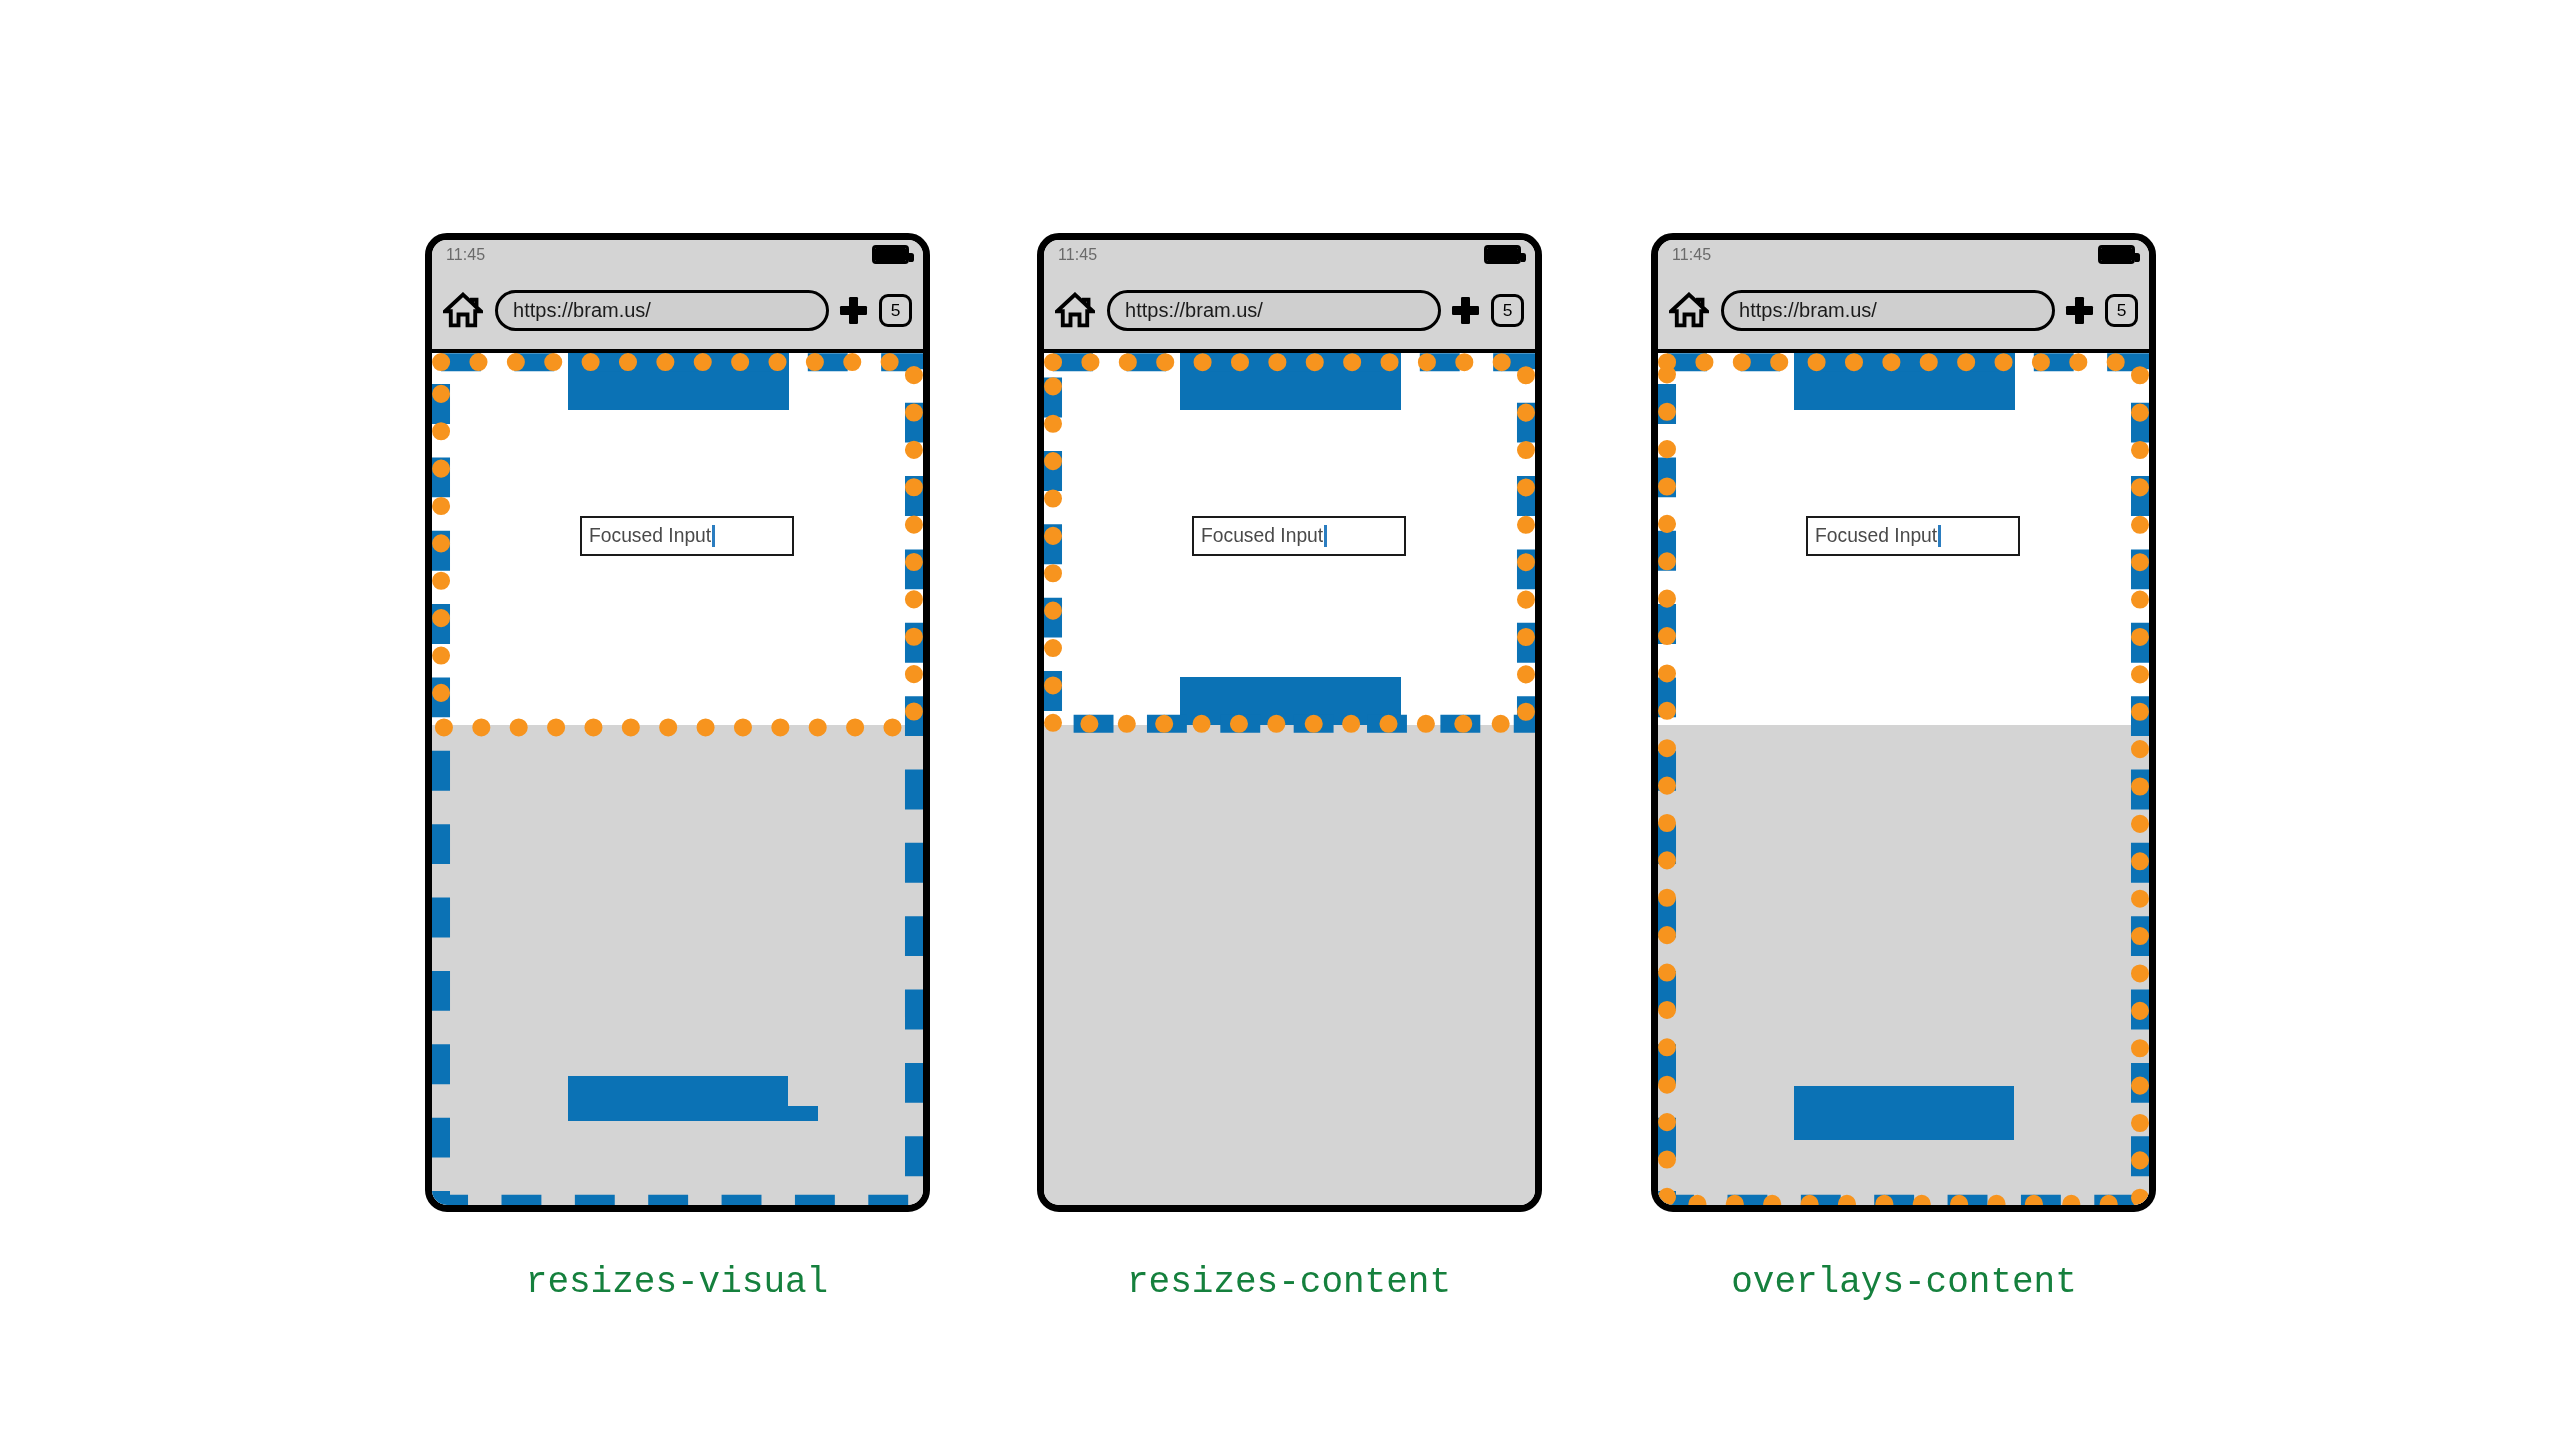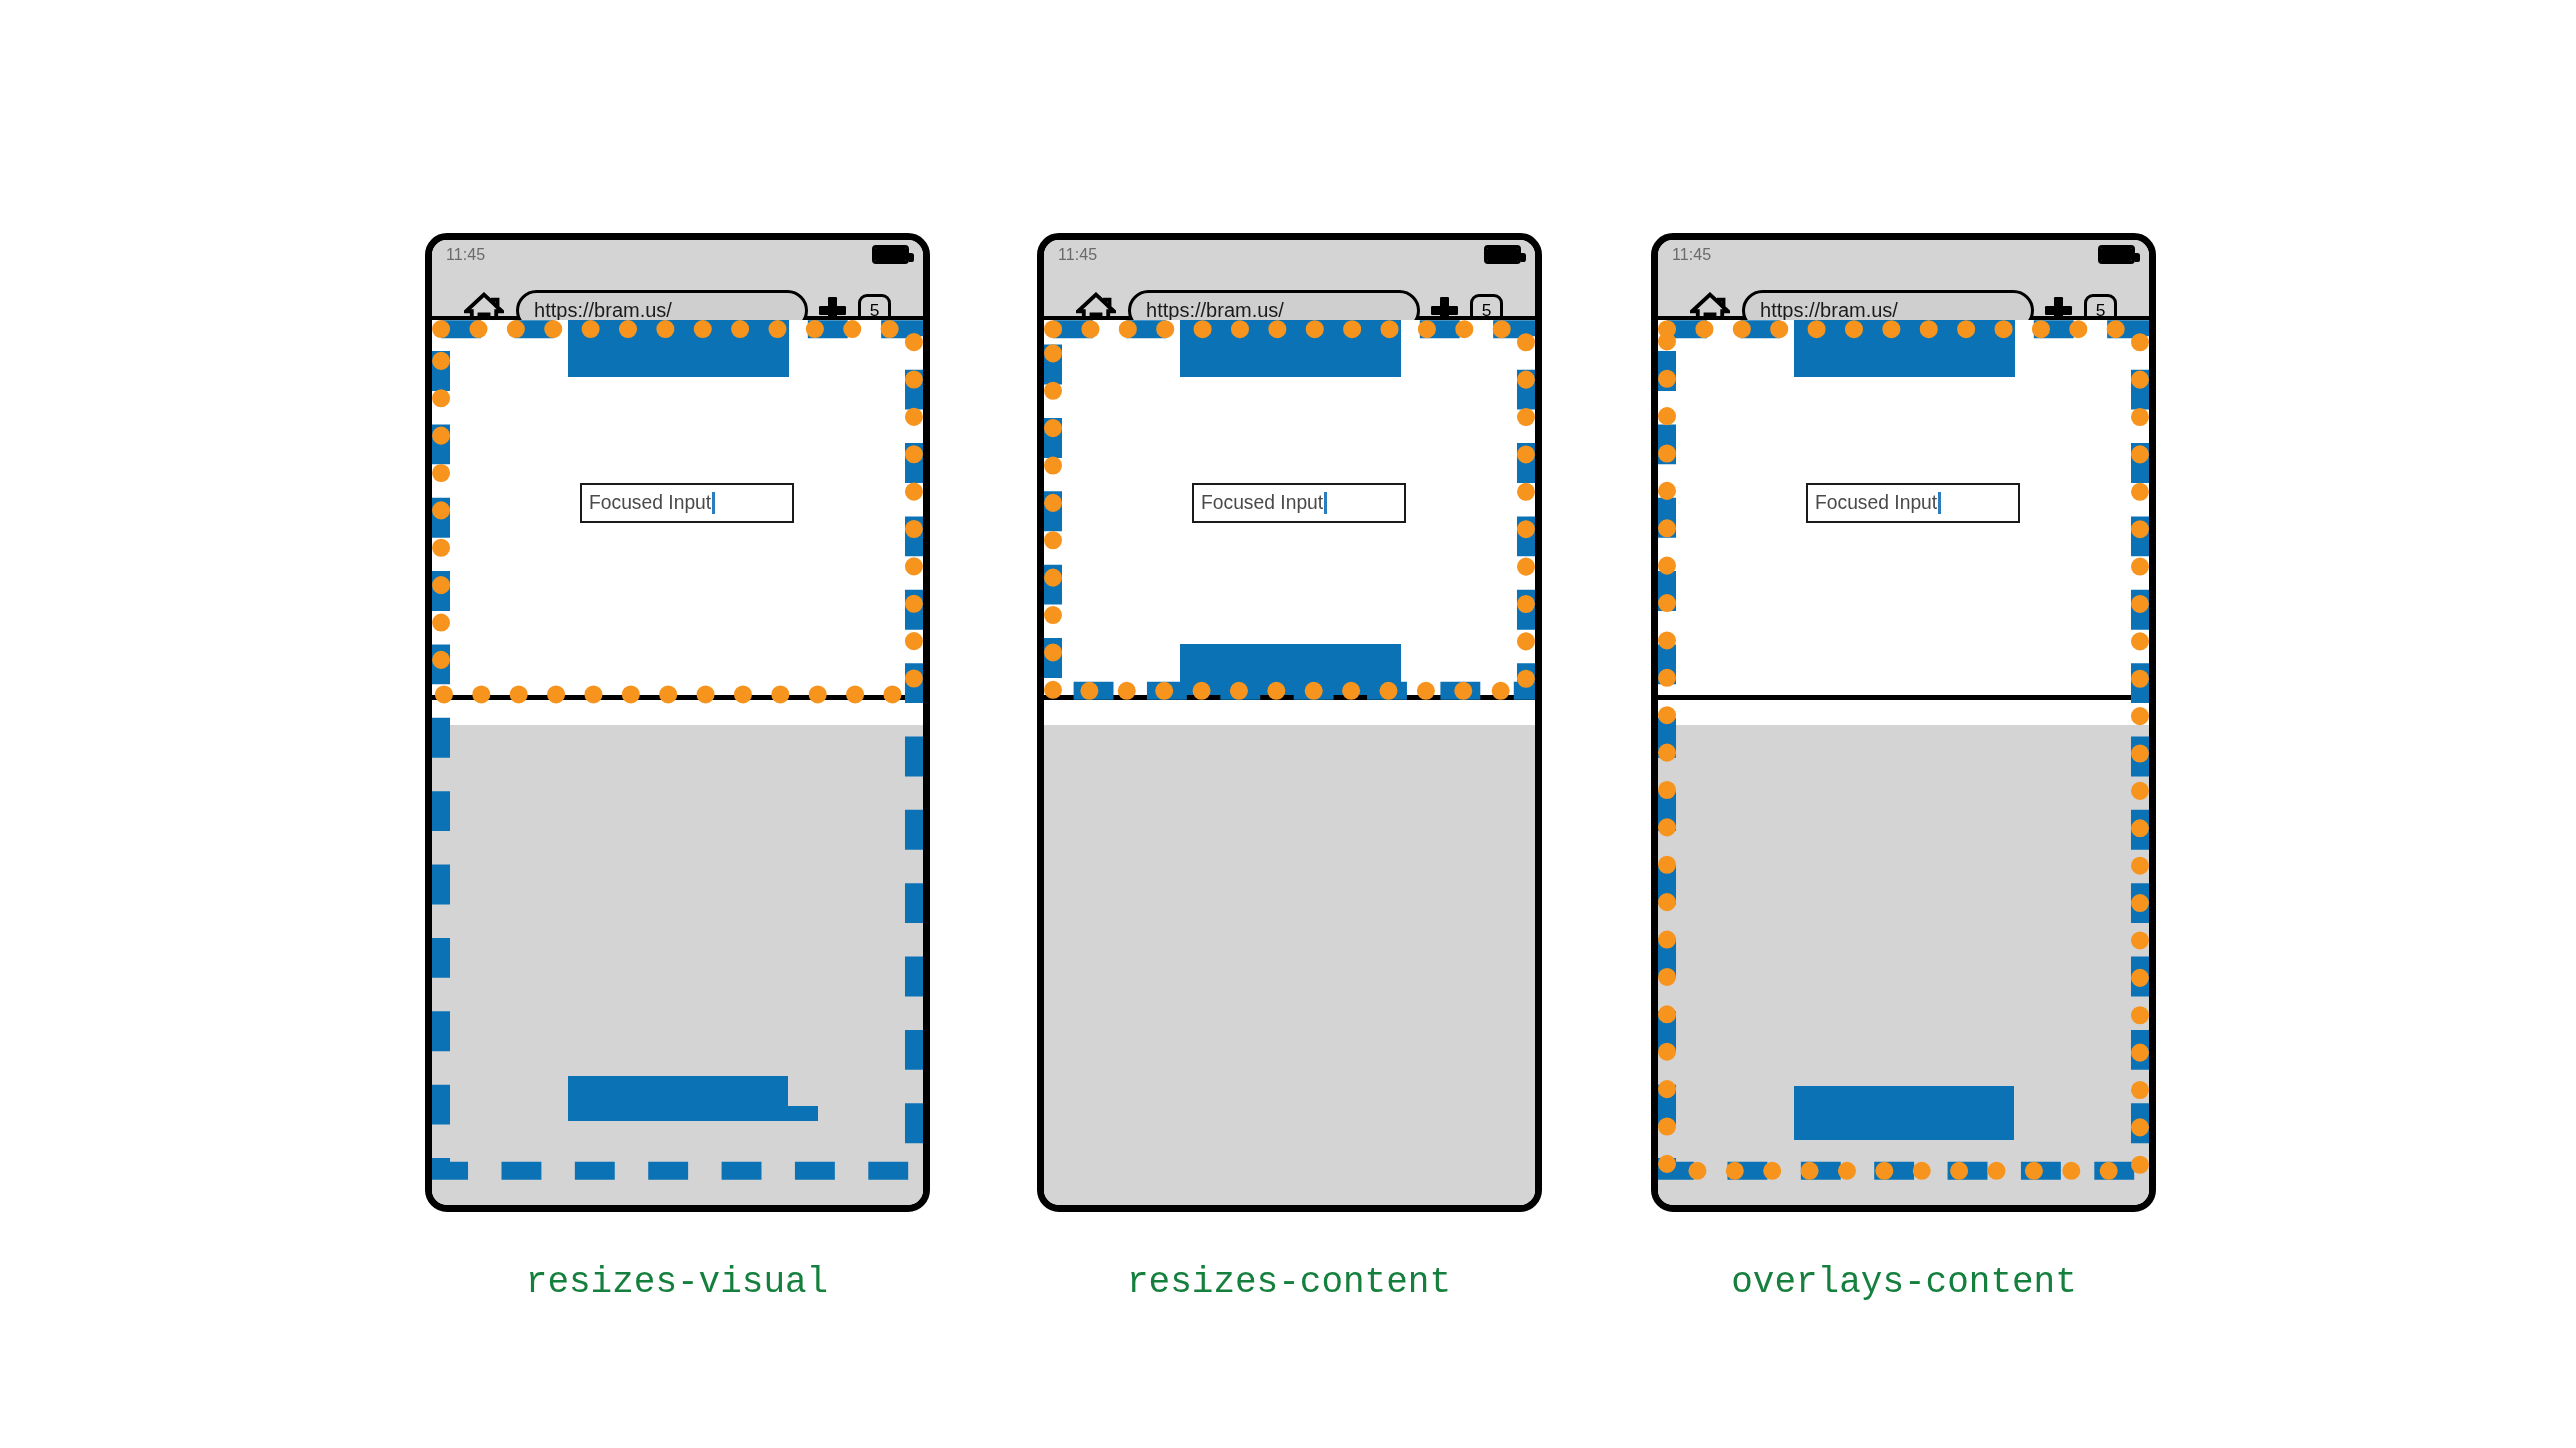--- a/index.html
+++ b/index.html
@@ -22,21 +22,21 @@
   }
   .phone-inner{position:absolute;inset:0;display:flex;flex-direction:column;}
 
   
   .chrome{
     background:#d4d4d4;
     flex:0 0 auto;
     position:relative;
     border-bottom:4.5px solid #000;
     box-sizing:border-box;
-    height:80px;
+    height:113px;
   }
   .statusbar{
     height:32px;position:relative;
   }
   .clock{
     position:absolute;left:14px;top:5.8px;
     font-size:16px;color:#6a6a6a;letter-spacing:0.1px;
     font-family:"Liberation Sans",sans-serif;
   }
   .battery{
@@ -46,21 +46,21 @@
     box-sizing:border-box;background:#000;
     background-clip:content-box;
   }
   .battery::after{
     content:"";position:absolute;right:-7.7px;top:4.5px;
     width:5.2px;height:9px;background:#000;
     border-radius:0 2.6px 2.6px 0;
   }
   .toolbar{
     height:76px;display:flex;align-items:center;
-    padding:0 32px;gap:11.6px;box-sizing:border-box;
+    padding:0 11px;gap:11.6px;box-sizing:border-box;
   }
   .home-icon{flex:0 0 auto;width:40px;height:36px;}
   .urlbar{
     flex:1 1 auto;height:41px;
     background:#cfcfcf;
     border:3.2px solid #000;
     border-radius:22px;
     box-sizing:border-box;
     display:flex;align-items:center;
     padding:0 15.5px;

